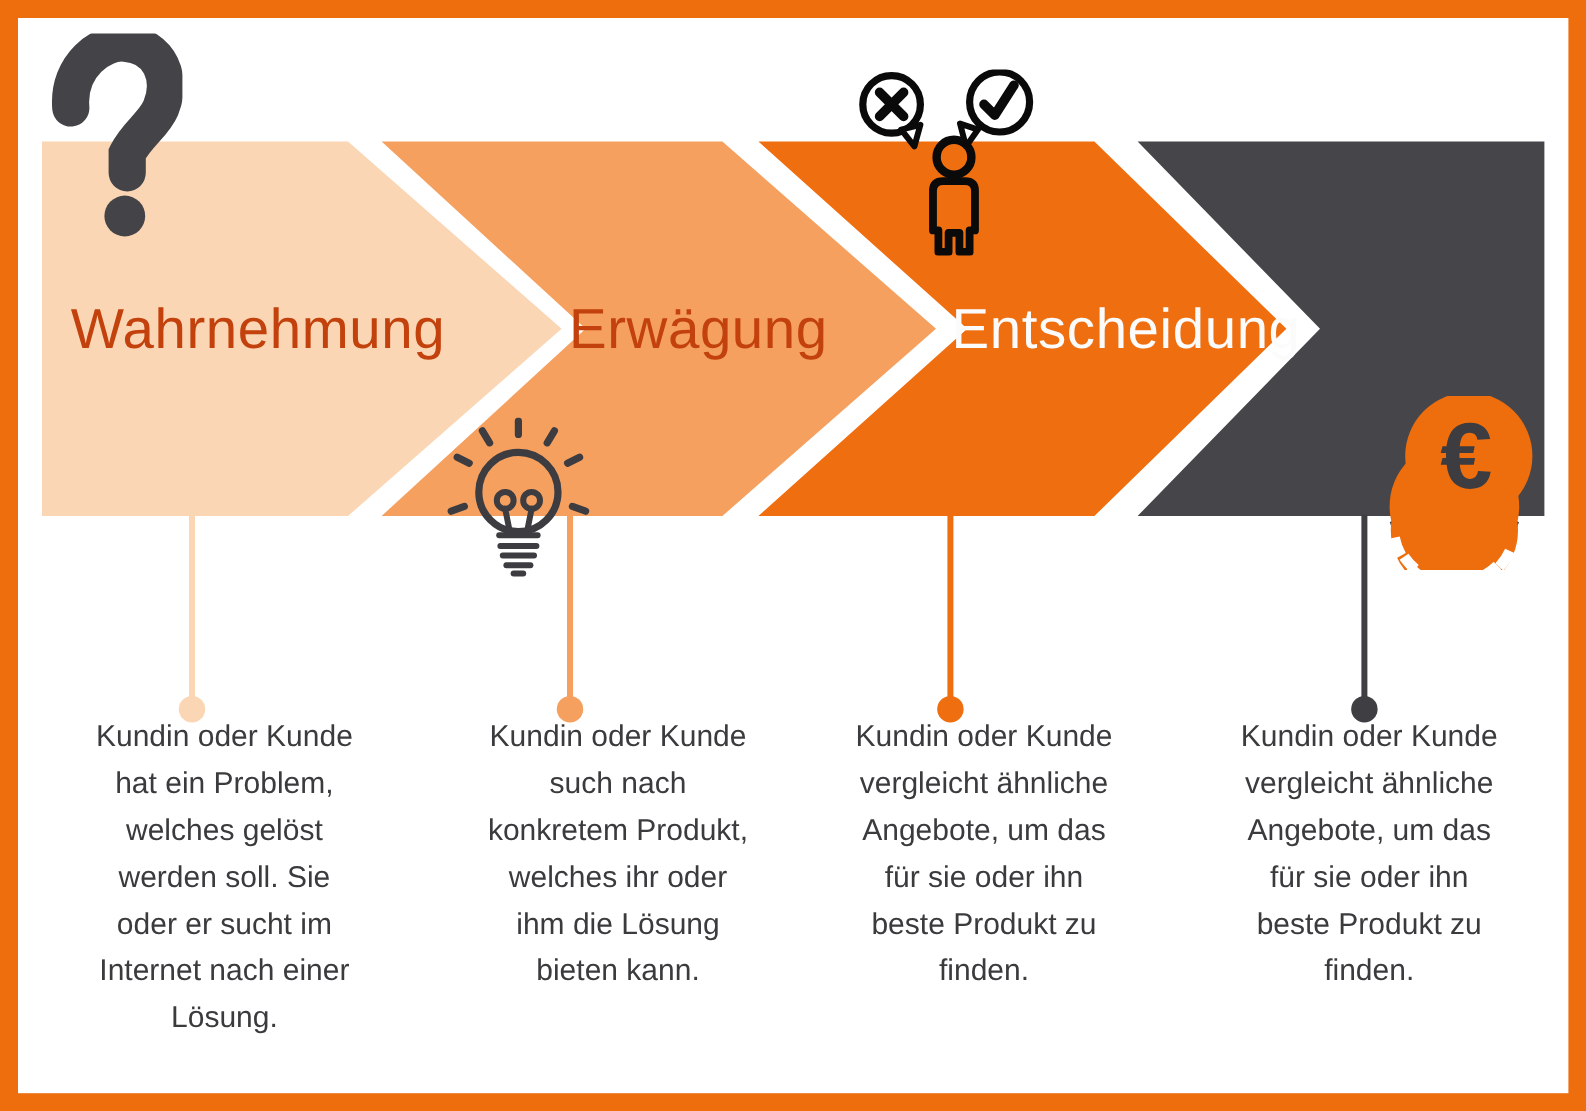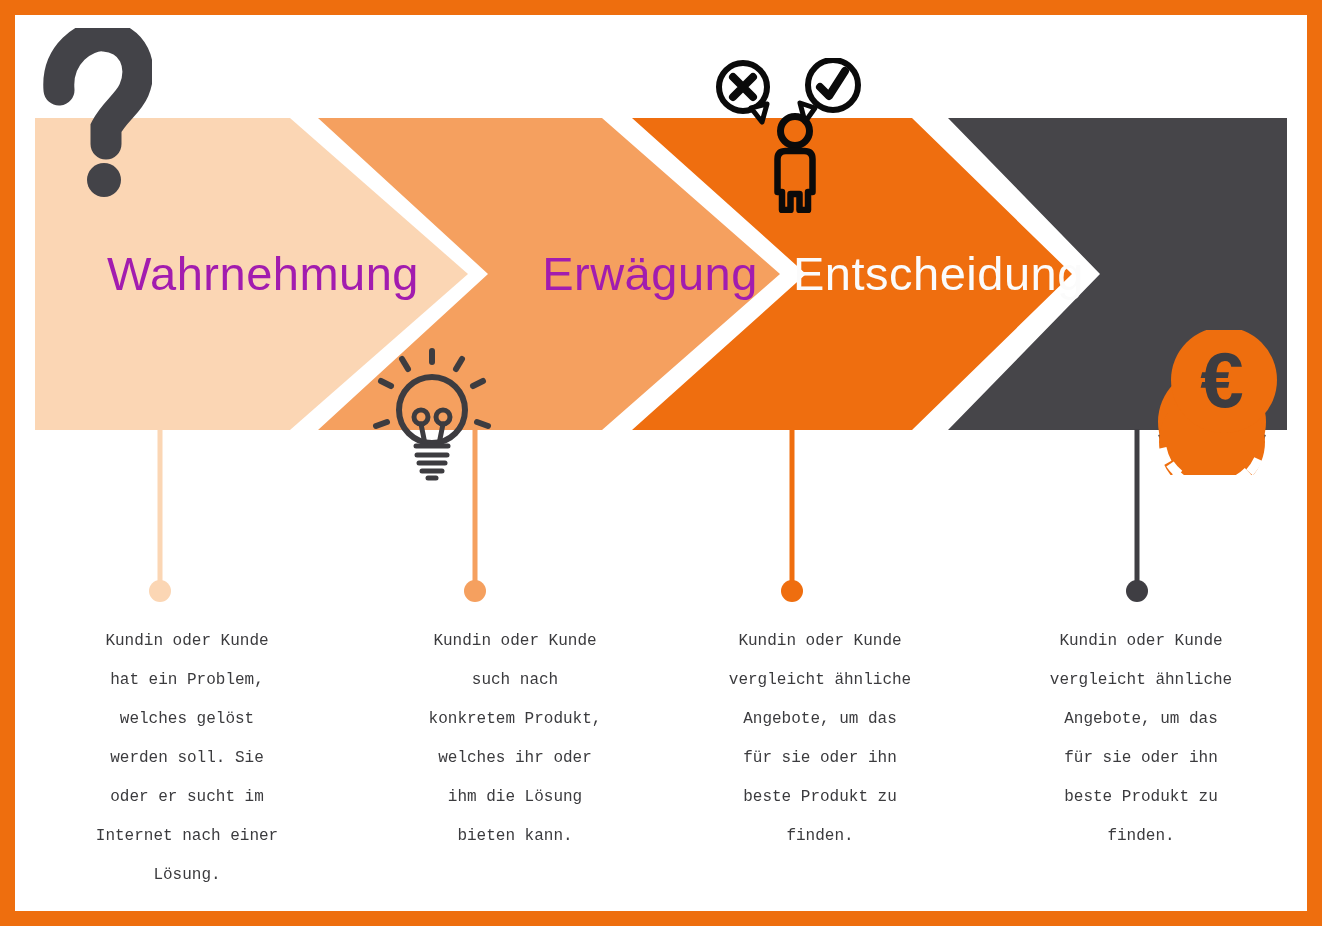--- a/index.html
+++ b/index.html
@@ -15,30 +15,30 @@
     border:15px solid #EE6E0E;
     z-index:50;pointer-events:none;
   }
   .layer{position:absolute;left:0;top:0;z-index:1;}
   .icon-layer{position:absolute;z-index:10;}
   .stage-label{
     position:absolute;top:243px;height:62px;line-height:62px;
     text-align:center;font-size:47px;font-weight:300;
     letter-spacing:0.5px;z-index:5;white-space:nowrap;
   }
-  .label-dark{color:#a21caf;margin-left:48px;}
+  .label-dark{color:#c2410c;}
   .label-light{color:#FBFBFB;}
   #label-0{left:35px;width:360px;}
-  #label-1{left:482px;width:240px;}
+  #label-1{left:462px;width:240px;}
   #label-2{left:793px;width:250px;}
   #label-3{left:1065px;width:240px;}
   .stage-desc{
-    position:absolute;top:622px;width:300px;
-    font-size:16px;line-height:39px;text-align:center;
-    color:#3B3B3E;white-space:pre-line;z-index:5;font-family:Liberation Mono, monospace;
+    position:absolute;top:595px;width:300px;
+    font-size:25px;line-height:39px;text-align:center;
+    color:#3B3B3E;white-space:pre-line;z-index:5;
   }
   #desc-0{left:37px;}
   #desc-1{left:365px;}
   #desc-2{left:670px;}
   #desc-3{left:991px;}
 </style>
 </head>
 <body>
 
 <div class="canvas">

